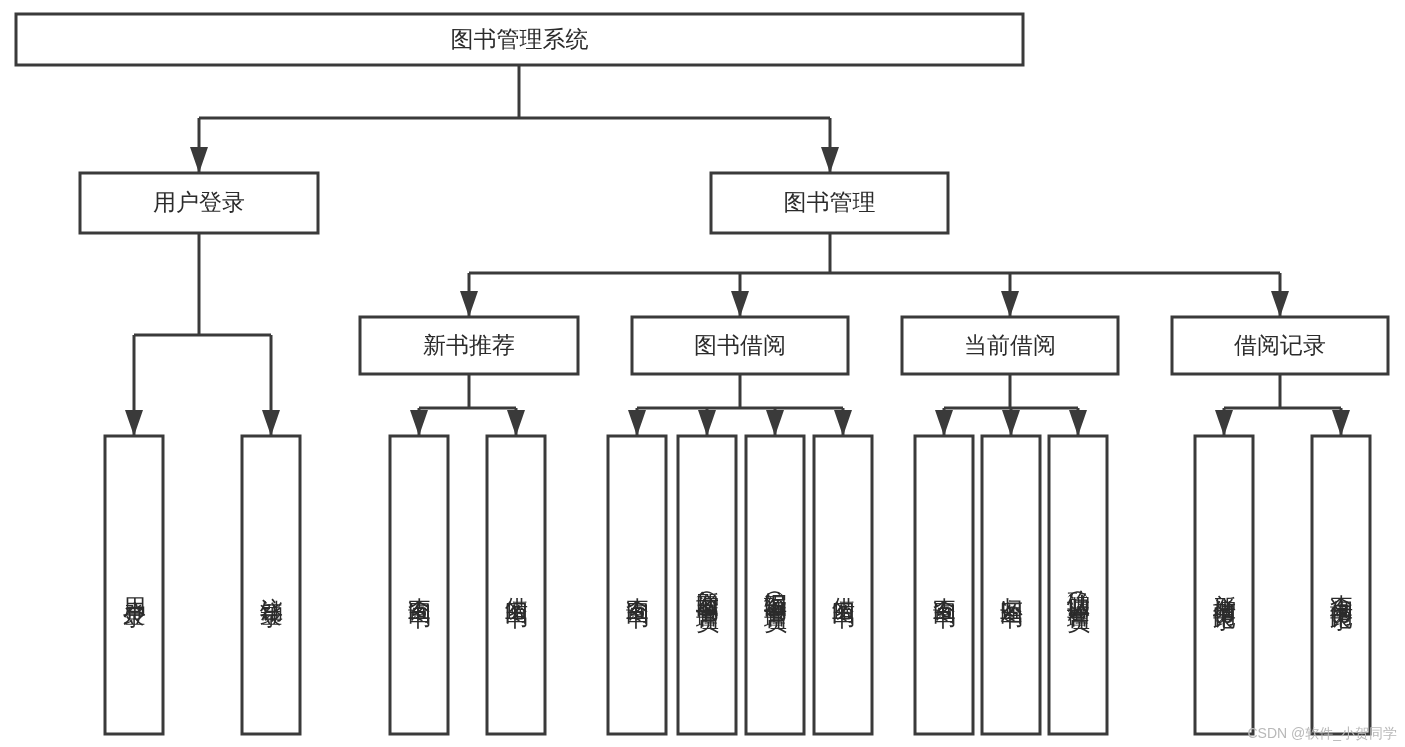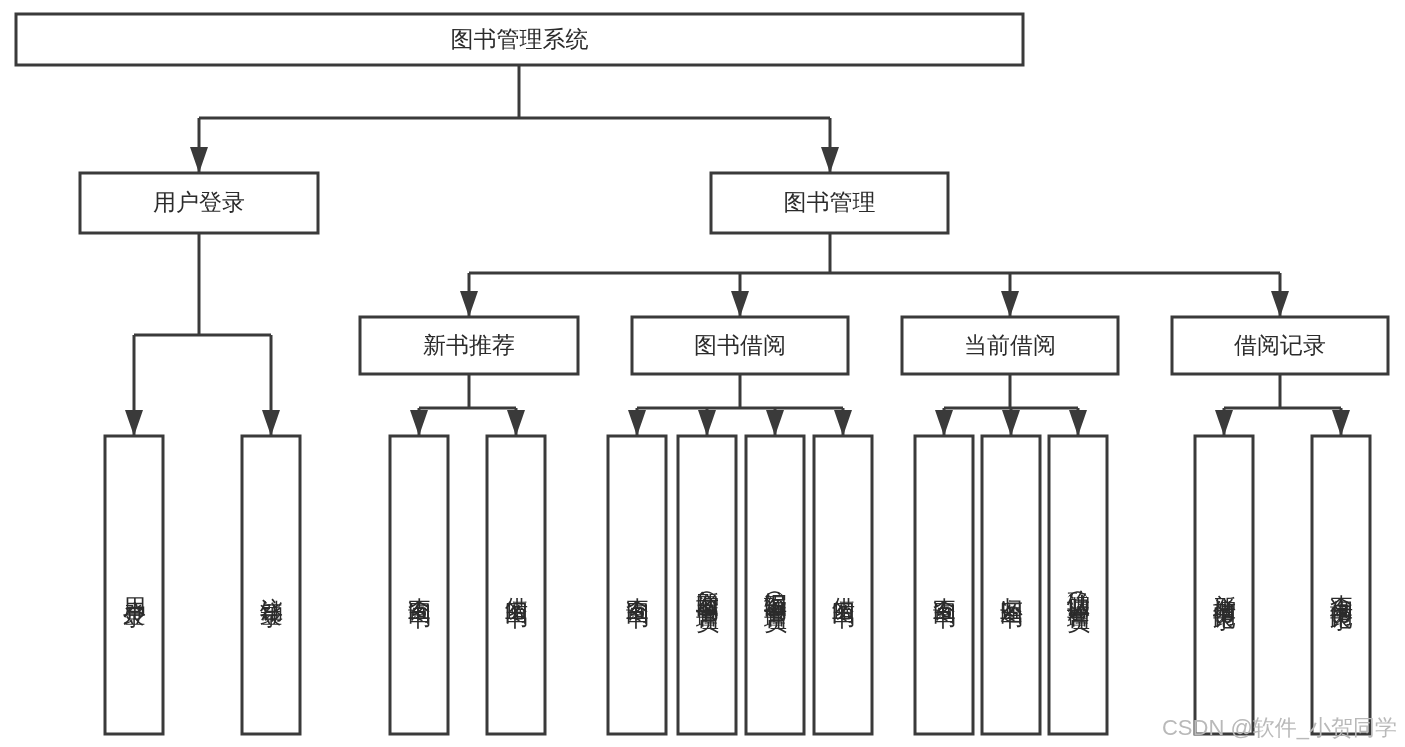--- a/index.html
+++ b/index.html
@@ -71,21 +71,21 @@
     color: #2b2b2b;
     letter-spacing: 3px;
     white-space: nowrap;
     text-align: center;
   }
   .watermark {
     position: absolute;
     right: 8px;
     bottom: 4px;
     font-family: "Liberation Sans", "DejaVu Sans", sans-serif;
-    font-size: 22px;
+    font-size: 14px;
     color: #b9b9b9;
     white-space: nowrap;
     user-select: none;
   }
 </style>
 </head>
 <body>
 
 <div id="diagram-root">
   <svg id="tree-svg" viewBox="0 0 1405 747">

